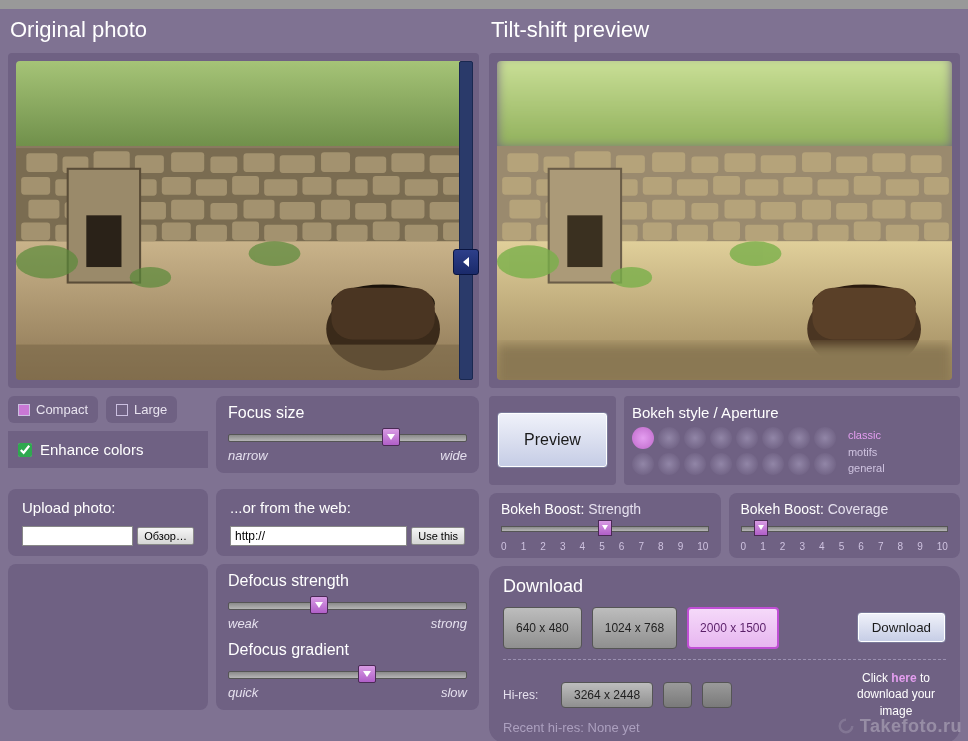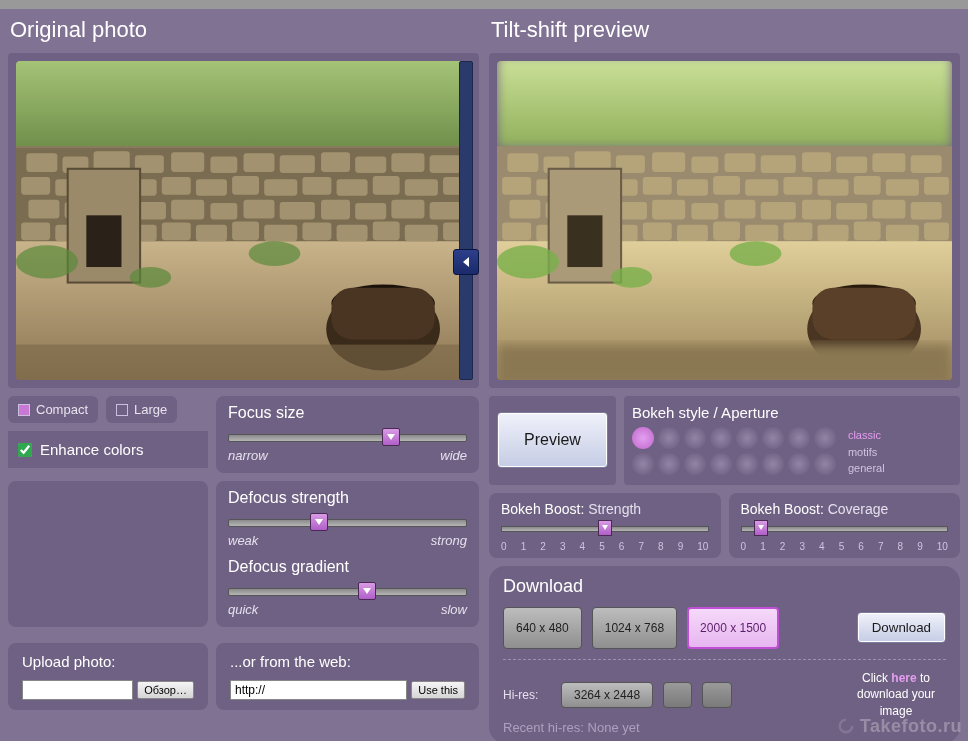--- a/index.html
+++ b/index.html
@@ -230,56 +230,56 @@
           <div class="hslider-thumb" style="left:calc(68% - 9px)"></div>
         </div>
         <div class="minmax">
           <span>narrow</span>
           <span>wide</span>
         </div>
       </div>
     </div>
 
     <div class="row">
+      <div class="upload-panel" style="max-width:200px;margin-top:8px;">
+        <h3>Upload photo:</h3>
+        <div class="upload-row">
+          <div class="file-field"></div>
+          <button class="small-btn">Обзор…</button>
+        </div>
+      </div>
+      <div class="upload-panel">
+        <h3>...or from the web:</h3>
+        <div class="upload-row">
+          <input class="url-input" value="http://" style="">
+          <button class="small-btn">Use this</button>
+        </div>
+      </div>
+    </div>
+
+    <div class="row">
       <div class="empty-panel" style="width:200px;"></div>
       <div class="slider-panel">
         <h3>Defocus strength</h3>
         <div class="hslider">
           <div class="hslider-track"></div>
           <div class="hslider-thumb" style="left:calc(38% - 9px)"></div>
         </div>
         <div class="minmax">
           <span>weak</span>
           <span>strong</span>
         </div>
         <h3 style="margin-top:10px">Defocus gradient</h3>
         <div class="hslider">
           <div class="hslider-track"></div>
           <div class="hslider-thumb" style="left:calc(58% - 9px)"></div>
         </div>
         <div class="minmax">
           <span>quick</span>
           <span>slow</span>
-        </div>
-      </div>
-    </div>
-
-    <div class="row">
-      <div class="upload-panel" style="max-width:200px;margin-top:8px;">
-        <h3>Upload photo:</h3>
-        <div class="upload-row">
-          <div class="file-field"></div>
-          <button class="small-btn">Обзор…</button>
-        </div>
-      </div>
-      <div class="upload-panel">
-        <h3>...or from the web:</h3>
-        <div class="upload-row">
-          <input class="url-input" value="http://" style="">
-          <button class="small-btn">Use this</button>
         </div>
       </div>
     </div>
   </div>
 
   <div class="col">
     <h2 class="section-title">Tilt-shift preview</h2>
 
     <div class="panel image-panel">
       <svg class="scene" viewBox="0 0 440 320" preserveAspectRatio="xMidYMid slice">

